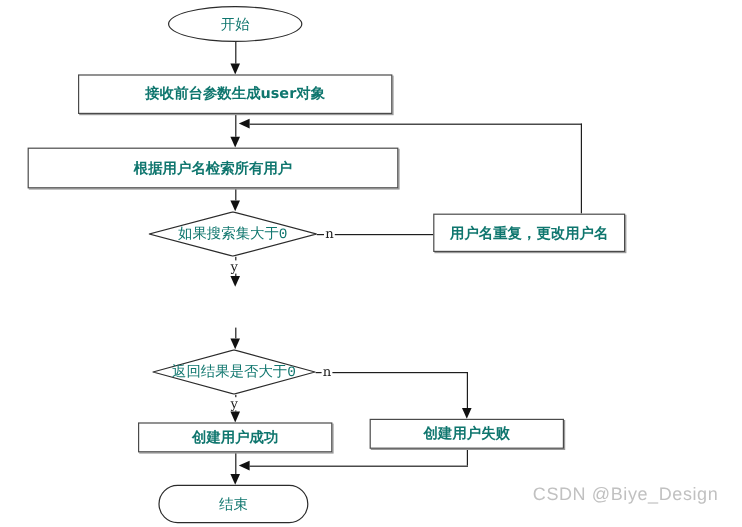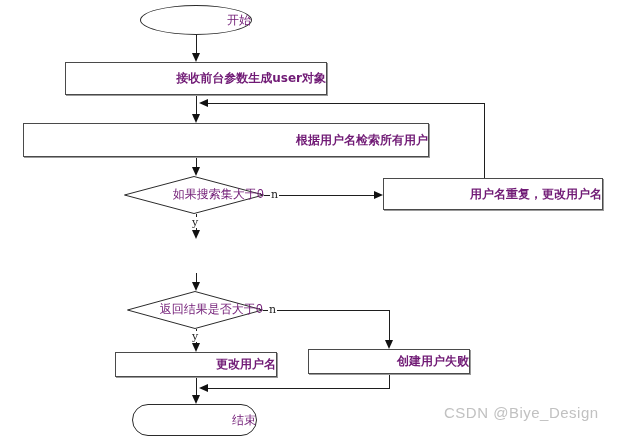--- a/index.html
+++ b/index.html
@@ -1,22 +1,22 @@
 <!DOCTYPE html>
 <html><head>
 <meta charset="utf-8">
 <style>
   html,body{margin:0;padding:0;background:#fff;}
   #canvas{
     position:relative;width:618px;height:439px;background:#ffffff;
     font-family:"DejaVu Sans","Liberation Sans",sans-serif;overflow:hidden;
   }
   .node{
-    position:absolute;display:flex;align-items:center;justify-content:flex-end;
-    box-sizing:border-box;font-size:12px;color:#701a75;background:#ffffff;
+    position:absolute;display:flex;align-items:center;justify-content:center;
+    box-sizing:border-box;font-size:12px;color:#0f766e;background:#ffffff;
     text-align:center;line-height:1.2;
   }
   .process{border:1px solid #4a4a4a;box-shadow:1px 1px 0 #9a9a9a;font-weight:bold;}
   .terminator-ellipse{border:1px solid #2b2b2b;border-radius:50%;}
   .terminator-stadium{border:1px solid #2b2b2b;border-radius:16px;}
   .diamond{background:transparent;border:none;}
   .diamond svg{position:absolute;left:0;top:0;width:100%;height:100%;}
   .diamond polygon{fill:#ffffff;stroke:#2b2b2b;stroke-width:1;}
   .diamond .dlabel{position:relative;z-index:1;font-family:Liberation Mono, monospace;}
   .line{position:absolute;background:#1e1e1e;}
@@ -81,45 +81,45 @@
   <div class="arr down" style="left:192px;top:395px"></div>
 
   <div class="node terminator-ellipse" style="left:140px;top:5px;width:112px;height:30px">
     <span>开始</span>
   </div>
 
   <div class="node process" style="left:65px;top:62px;width:262px;height:33px">
     <span>接收前台参数生成user对象</span>
   </div>
 
-  <div class="node process" style="left:23px;top:123px;width:406px;height:34px">
+  <div class="node process" style="left:23px;top:123px;width:309px;height:34px">
     <span>根据用户名检索所有用户</span>
   </div>
 
   <div class="node diamond" style="left:124px;top:176px;width:140px;height:38px">
     <svg viewBox="0 0 140 38" preserveAspectRatio="none">
       <polygon points="70,0.5 139.5,19 70,37.5 0.5,19"></polygon>
     </svg>
     <span class="dlabel">如果搜索集大于0</span>
   </div>
 
-  <div class="node process" style="left:383px;top:178px;width:220px;height:32px">
+  <div class="node process" style="left:361px;top:178px;width:160px;height:32px">
     <span>用户名重复，更改用户名</span>
   </div>
 
 
   <div class="node diamond" style="left:127px;top:291px;width:136px;height:38px">
     <svg viewBox="0 0 136 38" preserveAspectRatio="none">
       <polygon points="68,0.5 135.5,19 68,37.5 0.5,19"></polygon>
     </svg>
     <span class="dlabel">返回结果是否大于0</span>
   </div>
 
   <div class="node process" style="left:115px;top:352px;width:162px;height:25px">
-    <span>更改用户名</span>
+    <span>创建用户成功</span>
   </div>
 
   <div class="node process" style="left:308px;top:349px;width:162px;height:25px">
     <span>创建用户失败</span>
   </div>
 
   <div class="node terminator-stadium" style="left:132px;top:404px;width:125px;height:32px">
     <span>结束</span>
   </div>
 

